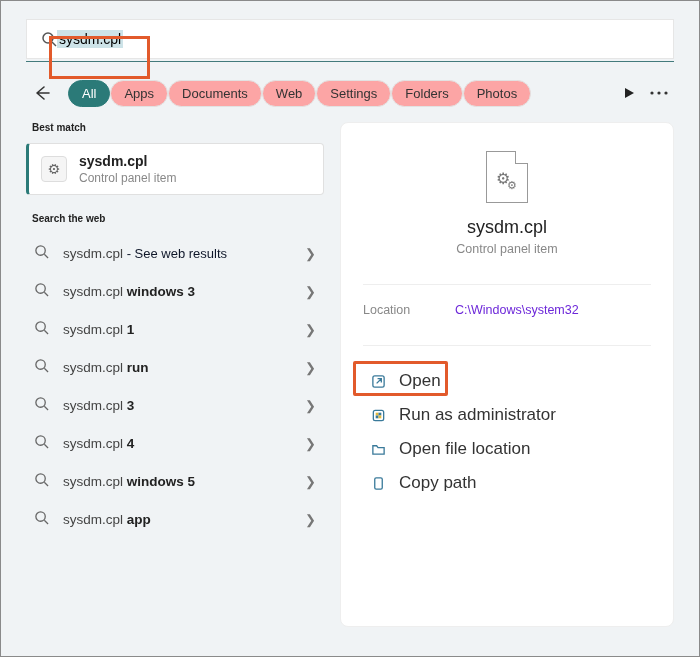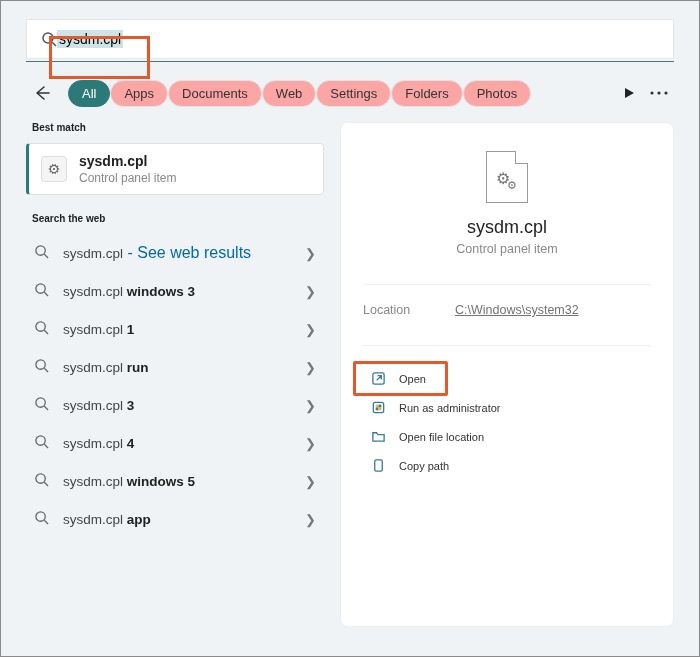--- a/index.html
+++ b/index.html
@@ -29,38 +29,38 @@
   .best { background: #fff; border: 1px solid #e0e0e0; border-left: 3px solid #2b7a78; border-radius: 4px; display: flex; align-items: center; padding: 9px 12px; margin-bottom: 18px; }
   .best .icon-sq { width: 26px; height: 26px; background: #f5f5f5; border: 1px solid #ddd; border-radius: 4px; display: flex; align-items: center; justify-content: center; margin-right: 12px; }
   .best .icon-sq span { font-size: 14px; transform: rotate(90deg); color: #666; }
   .best .txt .t1 { font-size: 14px; font-weight: 600; color: #222; }
   .best .txt .t2 { font-size: 12px; color: #888; margin-top: 2px; }
 
   .web-item { display: flex; align-items: center; padding: 8px 8px 8px 8px; cursor: pointer; position: relative; height: 38px; }
   .web-item .loupe { margin-right: 14px; }
   .web-item .label { font-size: 13.5px; color: #444; flex: 1; }
   .web-item .label b { font-weight: 600; color: #222; }
-  .web-item .hint { color: #0369a1; font-size: 16px; }
+  .web-item .hint { color: #0f172a; font-size: 13px; }
   .web-item .chev { color: #777; font-size: 13px; }
 
   .detail-top { display: flex; flex-direction: column; align-items: center; padding-bottom: 20px; }
   .file-icon { width: 42px; height: 52px; border: 1px solid #999; position: relative; background: #fff; margin-bottom: 14px; }
   .file-icon::before { content: ""; position: absolute; right: -1px; top: -1px; width: 12px; height: 12px; background: #fff; border-left: 1px solid #999; border-bottom: 1px solid #999; }
   .file-icon .gear { position: absolute; left: 9px; top: 17px; font-size: 16px; color: #777; }
   .file-icon .gear2 { position: absolute; left: 20px; top: 27px; font-size: 11px; color: #777; }
   .detail-name { font-size: 18px; color: #222; margin-bottom: 4px; }
   .detail-sub { font-size: 12.5px; color: #888; }
 
   .detail-sep { height: 1px; background: #eee; margin: 8px 22px 18px 22px; }
   .meta-row { display: flex; padding: 0 22px 20px 22px; font-size: 12.5px; }
   .meta-row .k { width: 92px; color: #888; }
-  .meta-row .v { color: #737373; text-decoration: underline; }
+  .meta-row .v { color: #6d28d9; }
 
   .actions { padding: 0 14px; position: relative; }
-  .action { display: flex; align-items: center; padding: 7px 12px; cursor: pointer; font-size: 11px; color: #333; border-radius: 4px; }
+  .action { display: flex; align-items: center; padding: 7px 12px; cursor: pointer; font-size: 17px; color: #333; border-radius: 4px; }
   .action .ai { width: 22px; display: flex; justify-content: center; margin-right: 10px; color: #3a7a9a; }
   .hl-box-open { position: absolute; left: 12px; top: -3px; width: 95px; height: 35px; border: 3px solid #e25a2b; border-radius: 2px; pointer-events: none; }
 </style>
 </head>
 <body>
 
 <div class="search-wrap">
   <div class="search-bar">
     <span class="search-icon">
       <svg width="16" height="16" viewBox="0 0 16 16">

